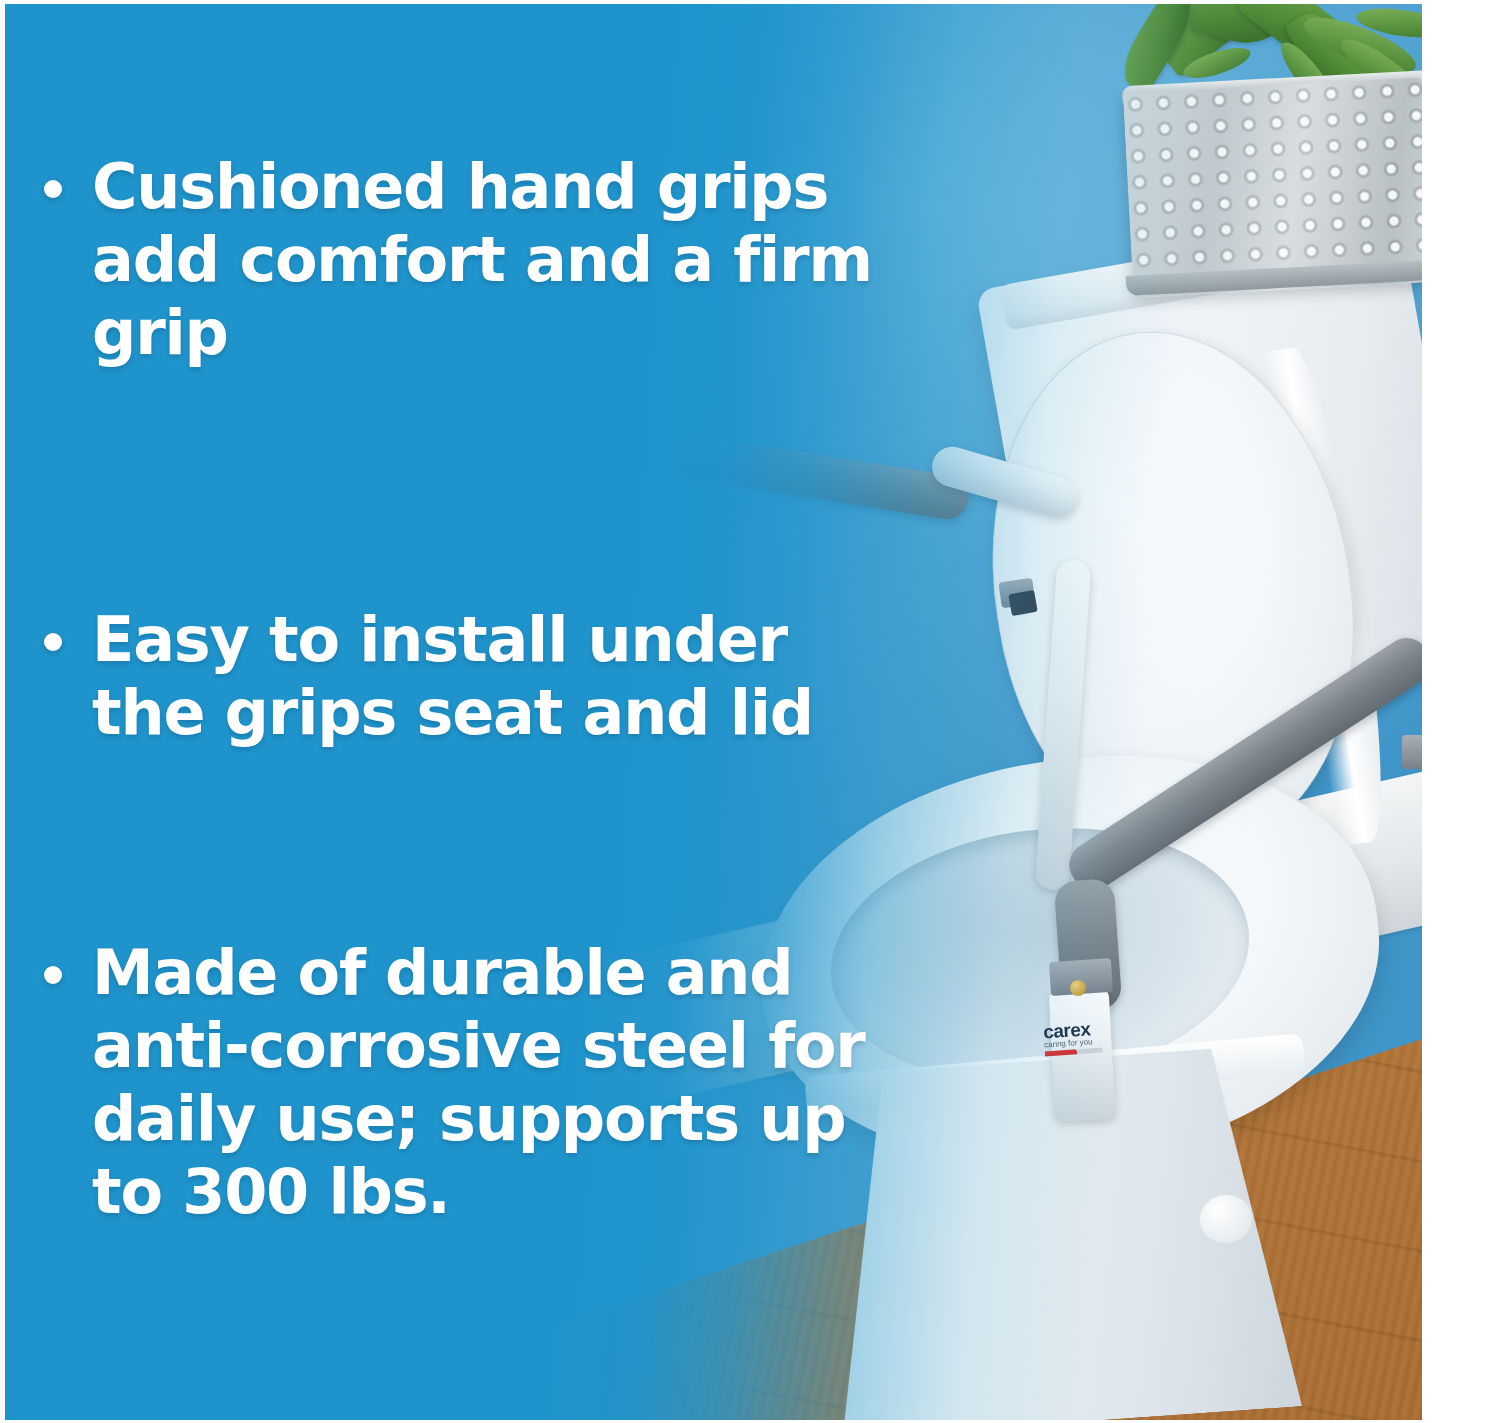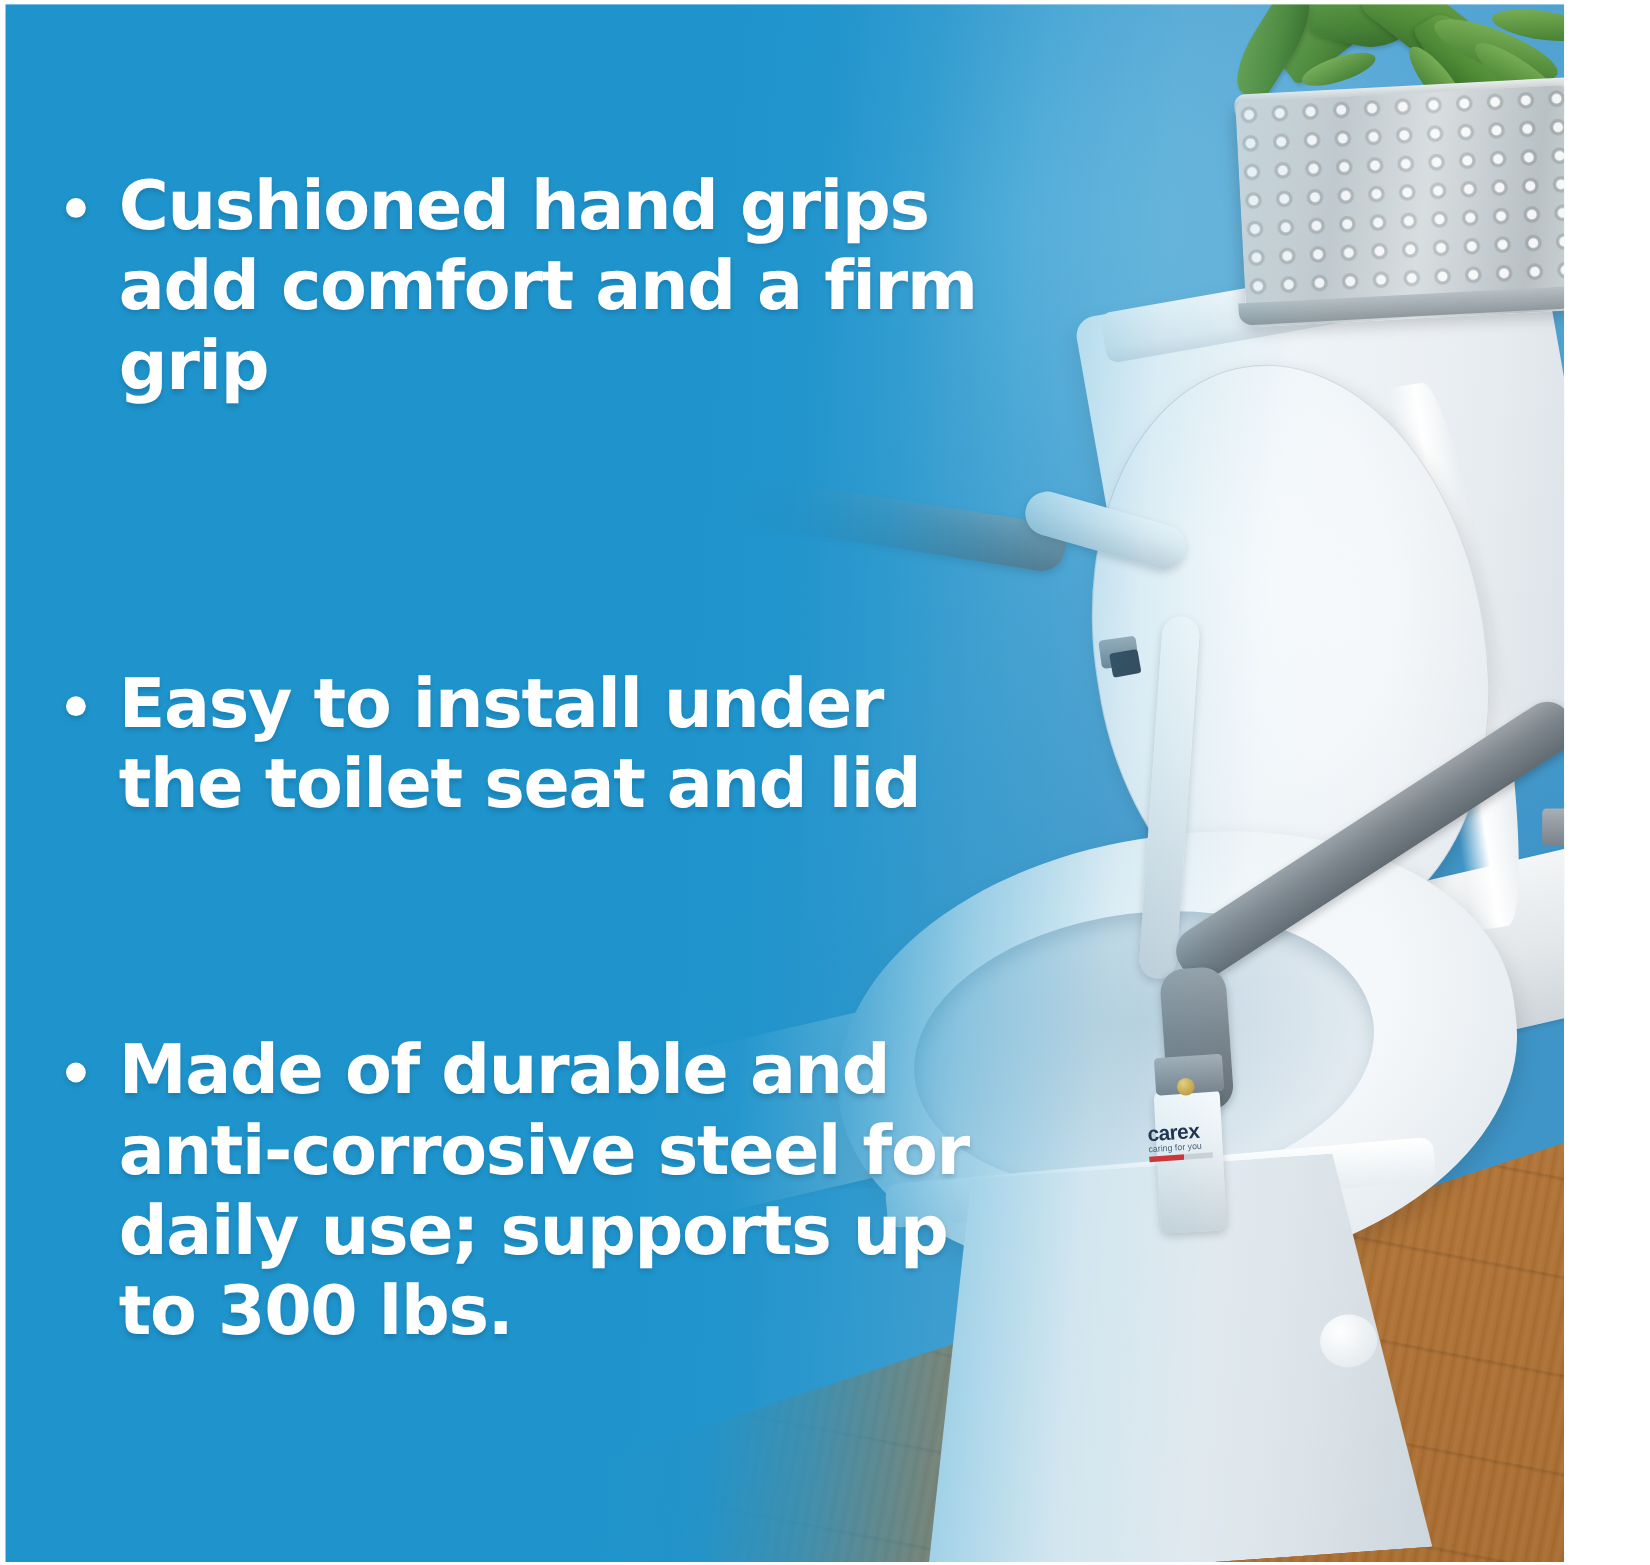--- a/index.html
+++ b/index.html
@@ -321,21 +321,20 @@
     position: absolute;
     left: 0; top: 0;
     width: 960px; height: 1423px;
     pointer-events: none;
   }
   .bullet-row {
     position: absolute;
     display: flex;
     align-items: flex-start;
     width: 900px;
-    margin-left: 16px;
   }
   .dot {
     flex: 0 0 auto;
     width: 18px; height: 18px;
     background: #ffffff;
     border-radius: 50%;
     margin: 30px 30px 0 44px;
     filter: drop-shadow(0 2px 3px rgba(0,0,0,.18));
   }
   .btext {
@@ -426,21 +425,21 @@
 
   <div id="copy">
 
     <div class="bullet-row" id="b1">
       <span class="dot"></span>
       <span class="btext">Cushioned hand grips add comfort and a firm grip</span>
     </div>
 
     <div class="bullet-row" id="b2">
       <span class="dot"></span>
-      <span class="btext">Easy to install under the toilet seat and lid</span>
+      <span class="btext">Easy to install under the grips seat and lid</span>
     </div>
 
     <div class="bullet-row" id="b3">
       <span class="dot"></span>
       <span class="btext">Made of durable and anti-corrosive steel for daily use; supports up to 300 lbs.</span>
     </div>
 
   </div>
 
   <div class="frame-t"></div>

